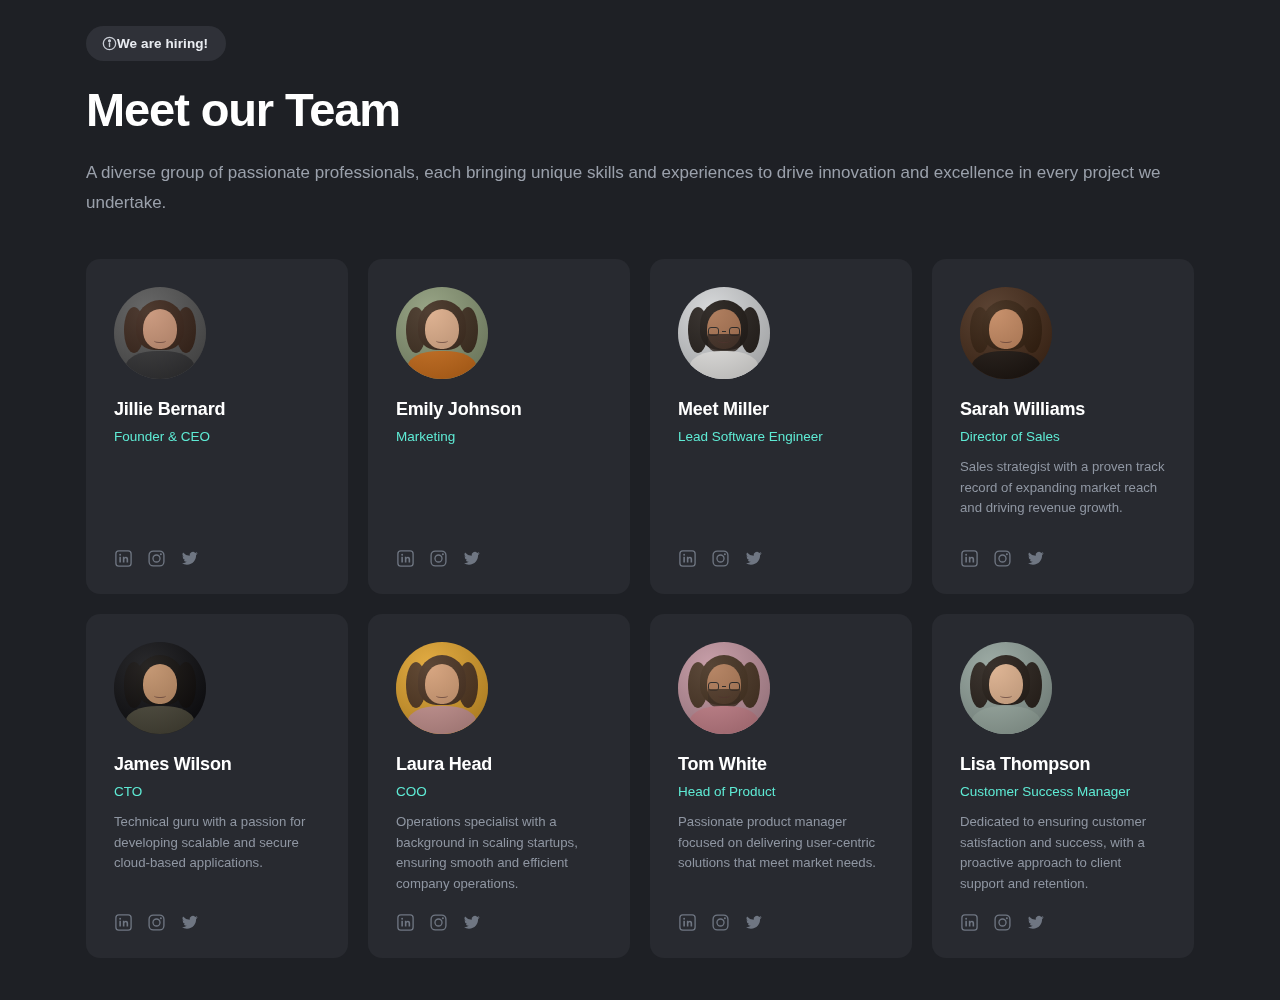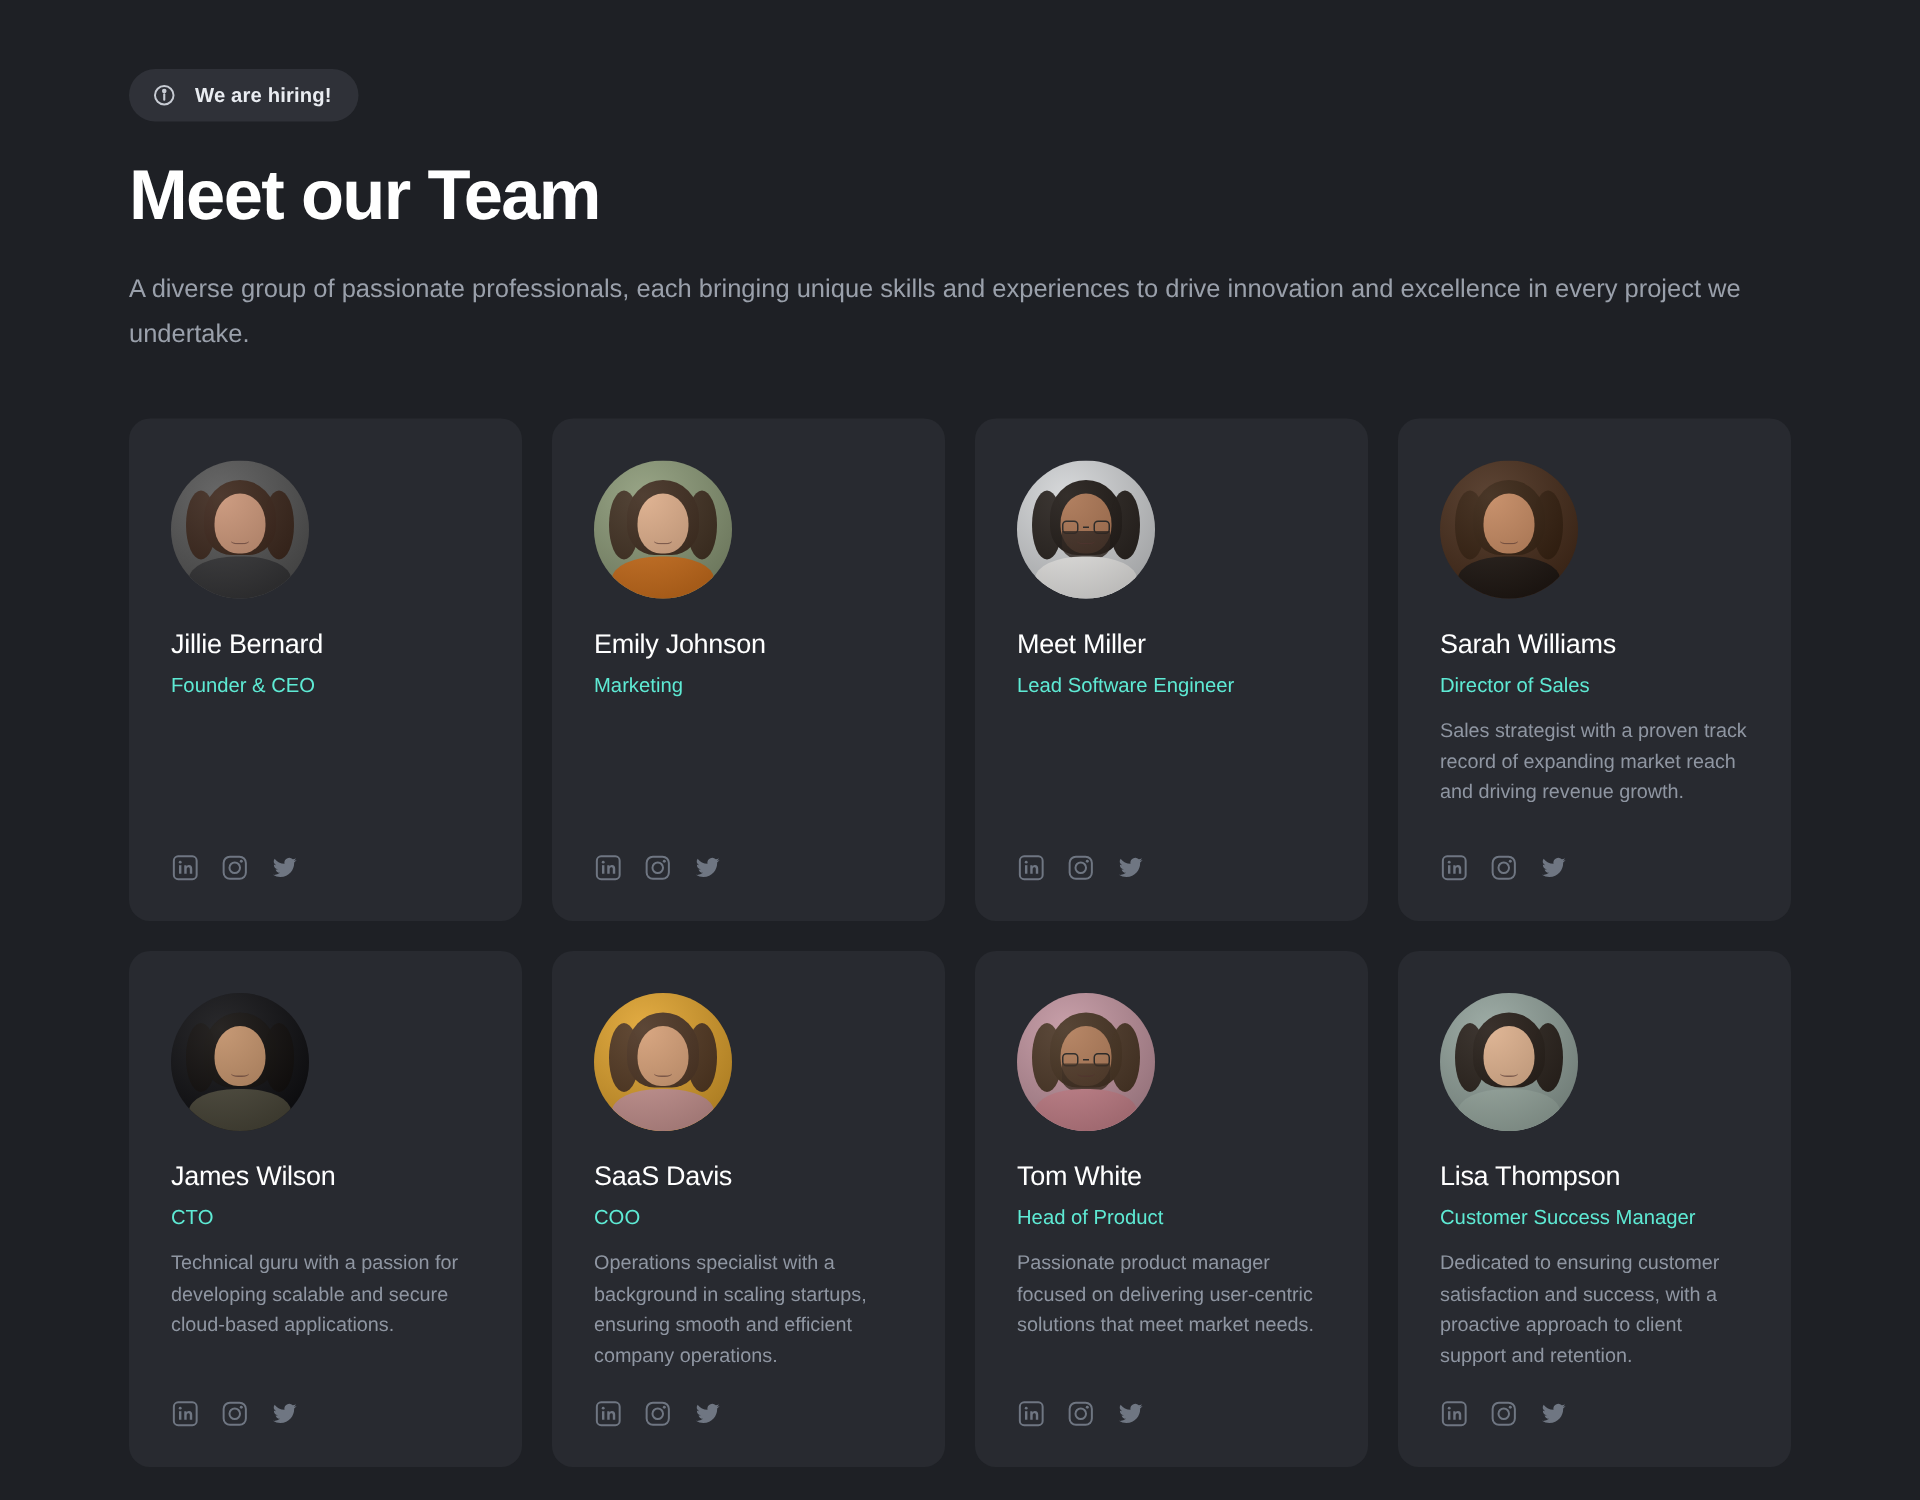--- a/index.html
+++ b/index.html
@@ -6,25 +6,25 @@
   html, body {
     width:1280px; height:1000px;
     background:#1e2025;
     font-family:"Liberation Sans", sans-serif;
     overflow:hidden;
   }
   .page { width:1280px; height:1000px; position:relative; padding:0 86px; }
 
   
   .badge {
-    display:inline-flex; align-items:center; gap:13px;
+    display:inline-flex; align-items:center; gap:0;
     background:#2f3138;
     border-radius:999px;
     padding:10px 18px 10px 16px;
-    margin-top:46px;
+    margin-top:26px;
   }
   .badge .info-icon { width:15px; height:15px; display:block; flex:0 0 auto; }
   .badge .info-icon circle { fill:none; stroke:#c8ccd4; stroke-width:1.4; }
   .badge .info-icon line { stroke:#c8ccd4; stroke-width:1.5; stroke-linecap:round; }
   .badge .info-icon .dot { fill:#c8ccd4; }
   .badge-label {
     font-size:13.5px; font-weight:700; color:#e9ecf1; letter-spacing:.1px;
     white-space:nowrap;
   }
 
@@ -100,21 +100,21 @@
     border-radius:0 0 52% 52%;
   }
   .avatar .shade {
     position:absolute; inset:0;
     background:radial-gradient(circle at 36% 26%, rgba(255,255,255,.10), rgba(0,0,0,.22) 78%);
   }
 
   
   .member-name {
     margin-top:20px;
-    font-size:18px; font-weight:400; color:#ffffff; letter-spacing:-.2px;
+    font-size:18px; font-weight:700; color:#ffffff; letter-spacing:-.2px;
   }
   .member-role {
     margin-top:9px;
     font-size:13.5px; color:#5eead4; font-weight:400;
   }
   .member-bio {
     margin-top:13px;
     font-size:13.2px; color:#8f96a2; line-height:1.56;
   }
   .social-row {
@@ -366,21 +366,21 @@
         <div class="hair" style="top:13px;width:48px;height:50px;background:#4a3220;"></div>
         <div class="hair-side" style="top:20px;left:10px;width:20px;height:46px;background:#4a3220;opacity:.95;"></div>
         <div class="hair-side" style="top:20px;right:10px;width:20px;height:46px;background:#4a3220;opacity:.95;"></div>
         <div class="head" style="top:22px;width:34px;height:40px;background:#d49d74;"></div>
 
         <div class="smile" style="top:50px;"></div>
         <div class="body" style="width:68px;height:32px;background:#cf9a97;"></div>
       </div>
       <div class="shade"></div>
     </div>
-    <div class="member-name">SaaS Davis</div>
+    <div class="member-name">Laura Head</div>
     <div class="member-role">COO</div>
     <div class="member-bio">Operations specialist with a background in scaling startups, ensuring smooth and efficient company operations.</div>
     <div class="social-row">
 
       <span class="social-link">
             <svg viewBox="0 0 20 20">
               <rect class="ic-stroke" x="2" y="2" width="16" height="16" rx="3"></rect>
               <rect class="ic-fill" x="5.6" y="8.2" width="1.7" height="6"></rect>
               <circle class="ic-fill" cx="6.45" cy="6.1" r="1"></circle>
               <path class="ic-fill" d="M9.3 8.2h1.6v.85a2 2 0 0 1 1.75-.95c1.55 0 2.25 1 2.25 2.6v3.5h-1.7v-3.2c0-.9-.33-1.35-1.03-1.35-.62 0-1.07.42-1.17 1.05v3.5H9.3z"></path>

